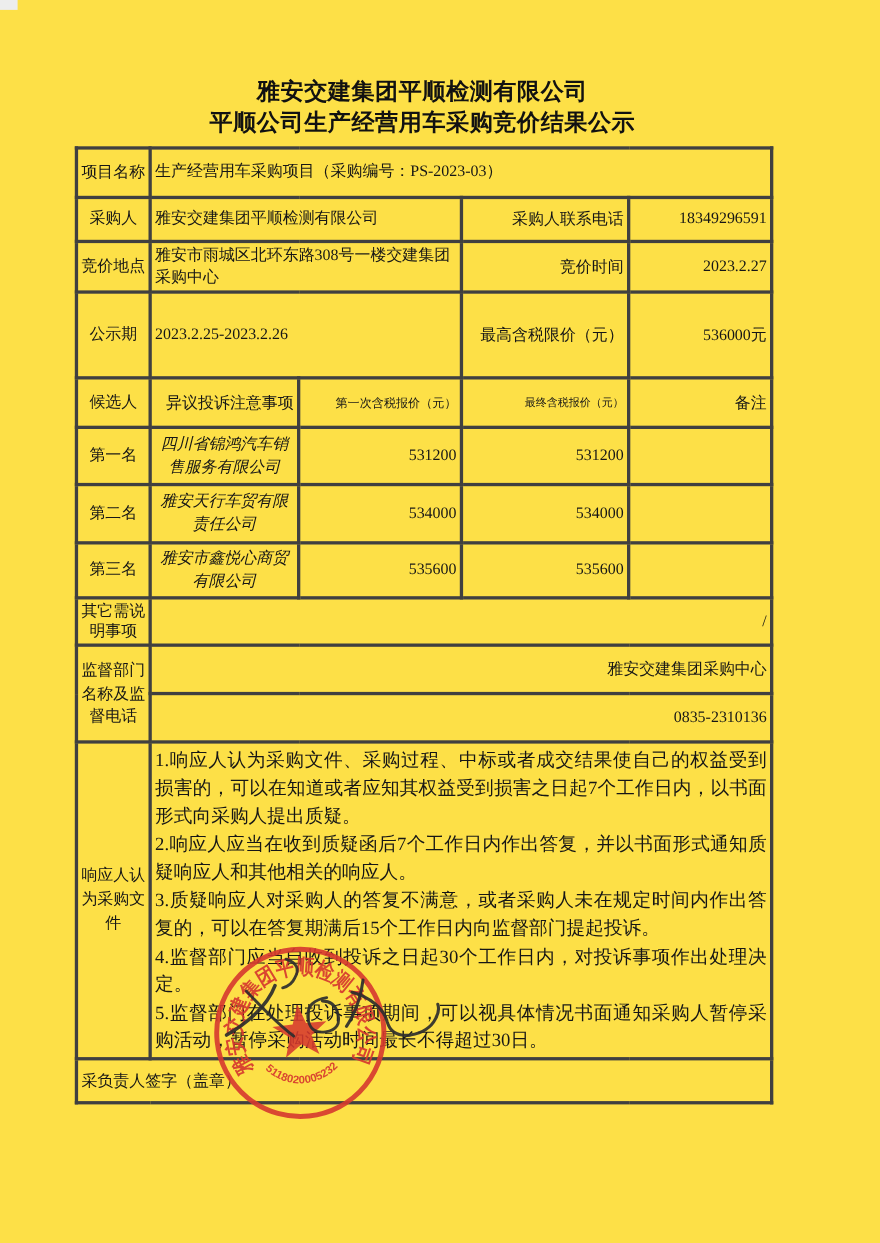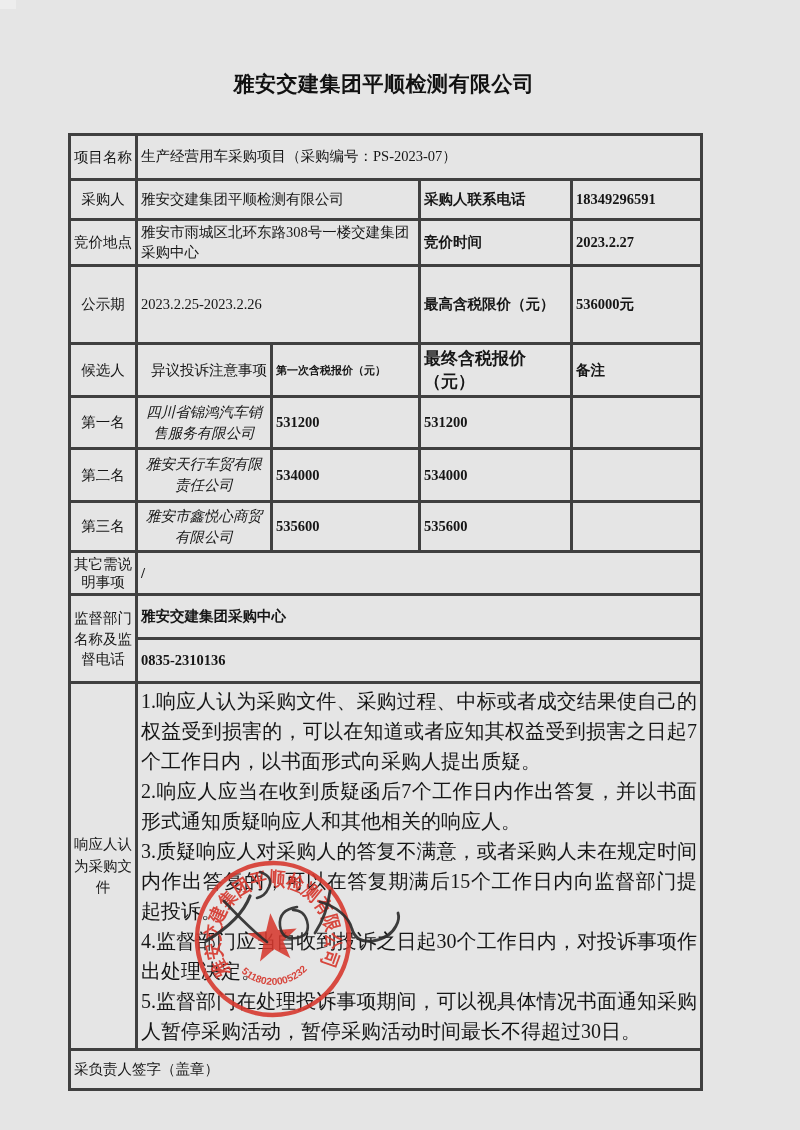--- a/index.html
+++ b/index.html
@@ -1,77 +1,78 @@
 <!DOCTYPE html>
 <html style="--stamp-color: #d6392f;"><head>
 <meta charset="utf-8">
 <style>
   html,body{margin:0;padding:0;background:#fff;}
   .page{
-    position:relative;width:800px;height:1130px;background:#e5e5e5;
+    position:relative;width:800px;height:1130px;background:#fde047;
     font-family:"Liberation Serif","DejaVu Serif",serif;color:#1c1c1c;overflow:hidden;
   }
   .corner-mark{position:absolute;left:0;top:0;width:16px;height:9px;background:#ededed;}
   .doc-title{
     position:absolute;left:68px;top:70px;width:632px;text-align:center;
     font-family:"Liberation Sans","DejaVu Sans",sans-serif;font-weight:700;
     font-size:21px;line-height:28px;color:#111;letter-spacing:.5px;
   }
   table.doc{
     position:absolute;left:68px;top:133px;width:632px;
     border-collapse:collapse;table-layout:fixed;
     font-size:14.5px;color:#161616;
   }
   table.doc td{
     border:3px solid #404040;vertical-align:middle;
     padding:2px 3px;overflow:hidden;
   }
   table.doc{border:2px solid #1f1f1f;}
   td.lbl{text-align:center;line-height:1.3;}
   td.val-left{text-align:left;padding-left:6px;line-height:1.35;}
-  td.val-center{text-align:left;font-weight:bold;}
+  td.val-center{text-align:right;}
   tr.r-candhead td{border-top-width:2px;}
   tr.r-sign td{border-top-width:2px;}
   td.name-cell{text-align:center;line-height:1.45;padding:2px 3px;font-style:italic;}
   td.head-name{text-align:right;padding-right:2px;}
   td.obj-cell{vertical-align:top;padding:14px 6px 4px 5px;}
-  .obj-item{font-size:20px;line-height:1.5;text-align:justify;margin:0;}
+  .obj-item{font-size:17px;line-height:1.5;text-align:justify;margin:0;}
   td.sign-cell{text-align:left;padding-left:5px;}
   .overlay{position:absolute;left:150px;top:838px;width:330px;height:210px;pointer-events:none;}
   .stamp-ring{fill:none;stroke:var(--stamp-color,#d6392f);stroke-width:4.5;opacity:.9;}
   .stamp-star{fill:var(--stamp-color,#d6392f);opacity:.88;}
   .stamp-text{fill:var(--stamp-color,#d6392f);opacity:.92;
     font-family:"Liberation Sans","DejaVu Sans",sans-serif;font-weight:700;}
   .stamp-company{font-size:19px;letter-spacing:0;}
   .stamp-number{font-size:10px;font-weight:700;}
   .sig-stroke{fill:none;stroke:#2e2e2e;stroke-linecap:round;stroke-linejoin:round;opacity:.92;}
 </style>
 </head>
 <body>
 
 <div class="page">
   <div class="corner-mark"></div>
 
   <div class="doc-title">
     <div>雅安交建集团平顺检测有限公司</div>
+    <div>平顺公司生产经营用车采购竞价结果公示</div>
   </div>
 
   <table class="doc">
     <colgroup>
       <col style="width:67px">
         <col style="width:135px">
         <col style="width:148px">
       <col style="width:152px">
         <col style="width:130px">
     </colgroup>
 
     <tbody>
         <tr style="height:45px">
       <td class="lbl">项目名称</td>
-      <td class="val-left" colspan="4">生产经营用车采购项目（采购编号：PS-2023-07）</td>
+      <td class="val-left" colspan="4">生产经营用车采购项目（采购编号：PS-2023-03）</td>
     </tr>
 
     <tr style="height:40px">
       <td class="lbl">采购人</td>
       <td class="val-left" colspan="2">雅安交建集团平顺检测有限公司</td>
       <td class="val-center">采购人联系电话</td>
       <td class="val-center">18349296591</td>
     </tr>
 
     <tr style="height:44px">
@@ -85,21 +86,21 @@
       <td class="lbl">公示期</td>
       <td class="val-left" colspan="2">2023.2.25-2023.2.26</td>
       <td class="val-center">最高含税限价（元）</td>
       <td class="val-center">536000元</td>
     </tr>
 
     <tr style="height:45px" class="r-candhead">
       <td class="lbl">候选人</td>
       <td class="head-name">异议投诉注意事项</td>
       <td class="val-center" style="font-size:11px">第一次含税报价（元）</td>
-      <td class="val-center" style="font-size:17px">最终含税报价（元）</td>
+      <td class="val-center" style="font-size:10px">最终含税报价（元）</td>
       <td class="val-center">备注</td>
     </tr>
 
     <tr style="height:52px">
       <td class="lbl">第一名</td>
       <td class="name-cell">四川省锦鸿汽车销售服务有限公司</td>
       <td class="val-center">531200</td>
       <td class="val-center">531200</td>
       <td></td>
     </tr>

